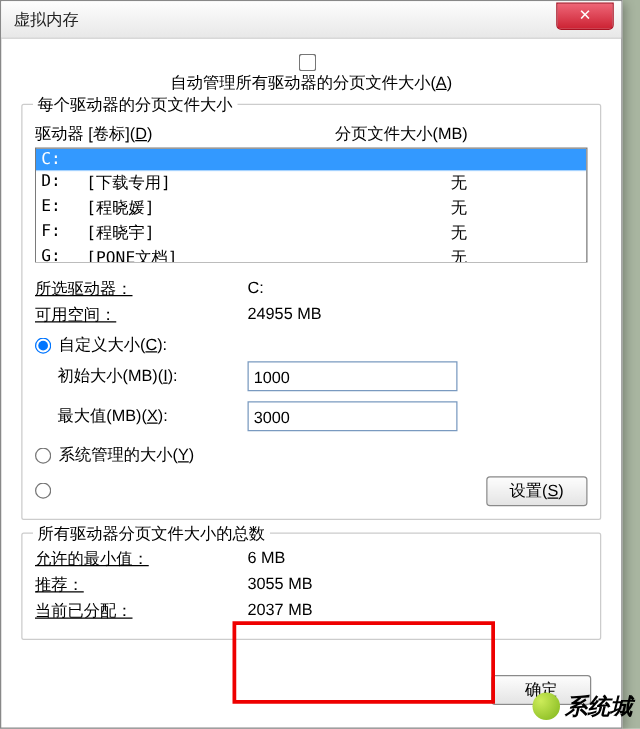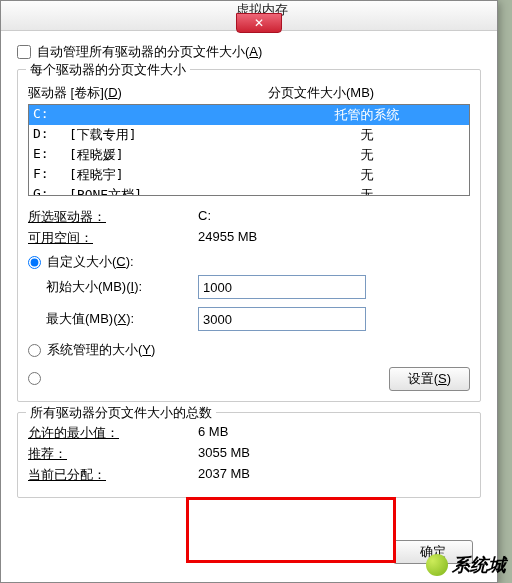--- a/index.html
+++ b/index.html
@@ -1,22 +1,22 @@
 <!DOCTYPE html>
 <html><head>
 <meta charset="utf-8">
 <style>
 * { box-sizing: border-box; margin: 0; padding: 0; }
 body { font-family: "Microsoft YaHei", SimSun, sans-serif; font-size: 13px; background: #a8b5a0; width: 512px; height: 583px; position: relative; overflow: hidden; }
 .window { position: absolute; left: 0; top: 0; width: 498px; height: 583px; background: #fff; border: 1px solid #888; box-shadow: 2px 2px 8px rgba(0,0,0,0.3); }
-.titlebar { height: 30px; background: linear-gradient(#fdfdfd, #e8e8e8); display: flex; align-items: center; justify-content: space-between; padding: 0 0 0 26px; border-bottom: 1px solid #ccc; flex-direction: column; }
+.titlebar { height: 30px; background: linear-gradient(#fdfdfd, #e8e8e8); display: flex; align-items: center; justify-content: space-between; padding: 0 0 0 10px; border-bottom: 1px solid #ccc; }
 .titlebar .title { font-size: 13px; color: #222; }
 .close-btn { width: 46px; height: 22px; background: linear-gradient(#e67, #c23); border: 1px solid #a12; border-radius: 0 0 4px 4px; color: #fff; text-align: center; font-size: 12px; line-height: 18px; cursor: pointer; margin-right: 6px; margin-top: -6px; }
 .content { padding: 12px 16px; }
-.checkbox-row { display: flex; align-items: center; margin-bottom: 8px; }
+.checkbox-row { display: flex; align-items: center; margin-bottom: 8px; flex-direction: column; }
 .checkbox-row input { margin-right: 6px; width: 14px; height: 14px; }
 .group { border: 1px solid #ccc; border-radius: 2px; margin-bottom: 10px; padding: 8px 10px 10px 10px; position: relative; }
 .group-title { position: absolute; top: -9px; left: 8px; background: #fff; padding: 0 4px; font-size: 13px; }
 .drive-header { display: flex; margin-top: 6px; font-size: 13px; }
 .drive-header .col1 { width: 240px; }
 .drive-list { border: 1px solid #7a7a7a; height: 92px; overflow-y: scroll; margin: 2px 0 12px 0; background: #fff; font-family: SimSun, monospace; font-size: 13px; }
 .drive-row { display: flex; padding: 1px 4px; white-space: pre; }
 .drive-row.selected { background: #3399ff; color: #fff; }
 .drive-row .d1 { width: 36px; }
 .drive-row .d2 { width: 200px; }
@@ -53,21 +53,21 @@
 
     <div class="group">
       <div class="group-title">每个驱动器的分页文件大小</div>
 
       <div class="drive-header">
         <div class="col1"><span>驱动器 [卷标](</span><span class="accel">D</span><span>)</span></div>
         <div>分页文件大小(MB)</div>
       </div>
 
       <div class="drive-list" id="drive-list">
-          <div class="drive-row selected"><span class="d1">C:</span><span class="d2"></span><span class="d3">托管的系统</span></div>
+          <div class="drive-row selected"><span class="d1">C:</span><span class="d2"></span></div>
           <div class="drive-row"><span class="d1">D:</span><span class="d2">[下载专用]</span><span class="d3">无</span></div>
           <div class="drive-row"><span class="d1">E:</span><span class="d2">[程晓媛]</span><span class="d3">无</span></div>
           <div class="drive-row"><span class="d1">F:</span><span class="d2">[程晓宇]</span><span class="d3">无</span></div>
           <div class="drive-row"><span class="d1">G:</span><span class="d2">[PONE文档]</span><span class="d3">无</span></div>
         </div>
 
       <div class="info-row">
         <span class="lbl">所选驱动器：</span>
         <span>C:</span>
       </div>

